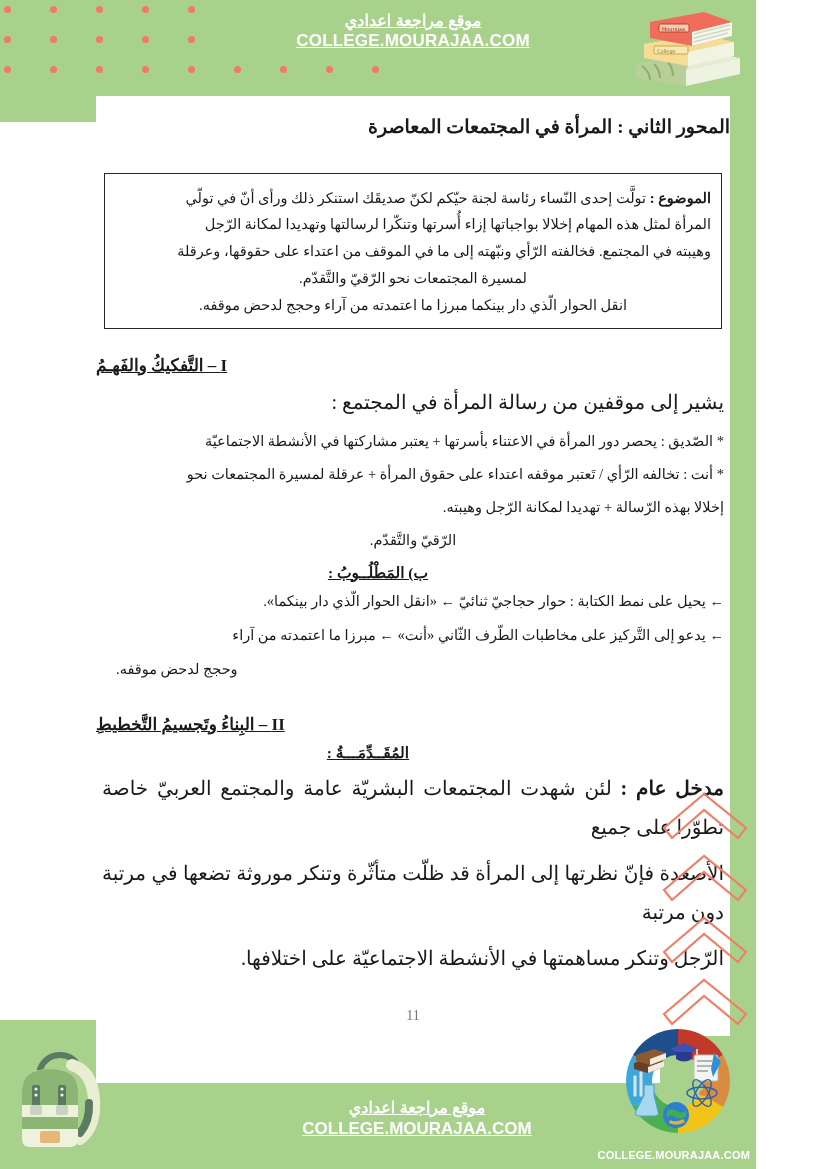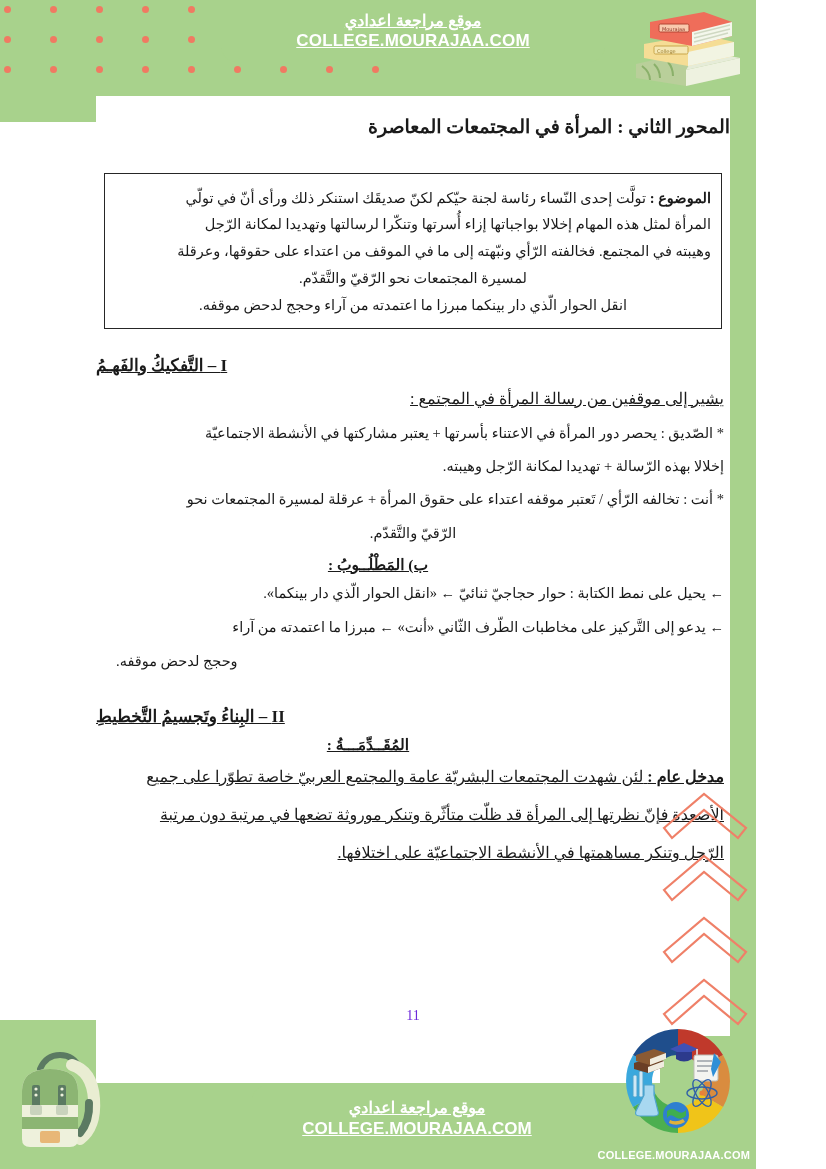--- a/index.html
+++ b/index.html
@@ -236,26 +236,25 @@
 
   .sub-heading {
     text-align: center;
     font-size: 15.5px;
     font-weight: bold;
     margin: 9px 70px 0 0;
     text-decoration: underline;
   }
 
   .para {
-    font-size: 16px;
+    font-size: 20px;
     line-height: 1.95;
     margin: 7px 6px 0 6px;
     text-align: justify;
     text-align-last: right;
-    text-decoration: underline;
   }
   .bullet-para {
     font-size: 14.5px;
     line-height: 1.95;
     margin: 5px 6px 0 6px;
     text-align: justify;
   }
   .arrow-para {
     font-size: 14.5px;
     line-height: 2.0;
@@ -263,21 +262,21 @@
     text-align: justify;
   }
   .bold { font-weight: bold; }
 
   .page-number {
     position: absolute;
     left: 0; right: 0;
     bottom: 12px;
     text-align: center;
     font-size: 14px;
-    color: #6d28d9;
+    color: #737373;
   }
 </style>
 </head>
 <body>
 
 <div id="page">
 
   <div class="green-band-top"></div>
   <div class="green-left-top"></div>
   <div class="green-right-mid"></div>
@@ -368,22 +367,22 @@
       <p>المرأة لمثل هذه المهام إخلالا بواجباتها إزاء أُسرتها وتنكّرا لرسالتها وتهديدا لمكانة الرّجل</p>
       <p>وهيبته في المجتمع. فخالفته الرّأي ونبّهته إلى ما في الموقف من اعتداء على حقوقها، وعرقلة</p>
       <p class="center-line">لمسيرة المجتمعات نحو الرّقيّ والتَّقدّم.</p>
       <p class="center-line">انقل الحوار الّذي دار بينكما مبرزا ما اعتمدته من آراء وحجج لدحض موقفه.</p>
     </div>
 
     <h2 class="sec-heading">I – التَّفكيكُ والفَهـمُ</h2>
 
     <p class="para">يشير إلى موقفين من رسالة المرأة في المجتمع :</p>
     <p class="bullet-para">* الصّديق : يحصر دور المرأة في الاعتناء بأسرتها + يعتبر مشاركتها في الأنشطة الاجتماعيّة</p>
+    <p class="bullet-para">* أنت : تخالفه الرّأي / تَعتبر موقفه اعتداء على حقوق المرأة + عرقلة لمسيرة المجتمعات نحو</p>
     <p class="bullet-para">إخلالا بهذه الرّسالة + تهديدا لمكانة الرّجل وهيبته.</p>
-    <p class="bullet-para">* أنت : تخالفه الرّأي / تَعتبر موقفه اعتداء على حقوق المرأة + عرقلة لمسيرة المجتمعات نحو</p>
     <p class="bullet-para center-last" style="text-align:center;">الرّقيّ والتَّقدّم.</p>
 
     <h3 class="sub-heading">ب) المَطْلُــوبُ :</h3>
     <p class="arrow-para">← يحيل على نمط الكتابة : حوار حجاجيّ ثنائيّ ← «انقل الحوار الّذي دار بينكما».</p>
     <p class="arrow-para">← يدعو إلى التَّركيز على مخاطبات الطّرف الثّاني «أنت» ← مبرزا ما اعتمدته من آراء</p>
     <p class="arrow-para" style="text-align:left;">وحجج لدحض موقفه.</p>
 
     <h2 class="sec-heading ii">II – البِناءُ وتَجسيمُ التَّخطيطِ</h2>
     <h3 class="sub-heading" style="margin-right:90px;">المُقَــدِّمَـــةُ :</h3>
 

